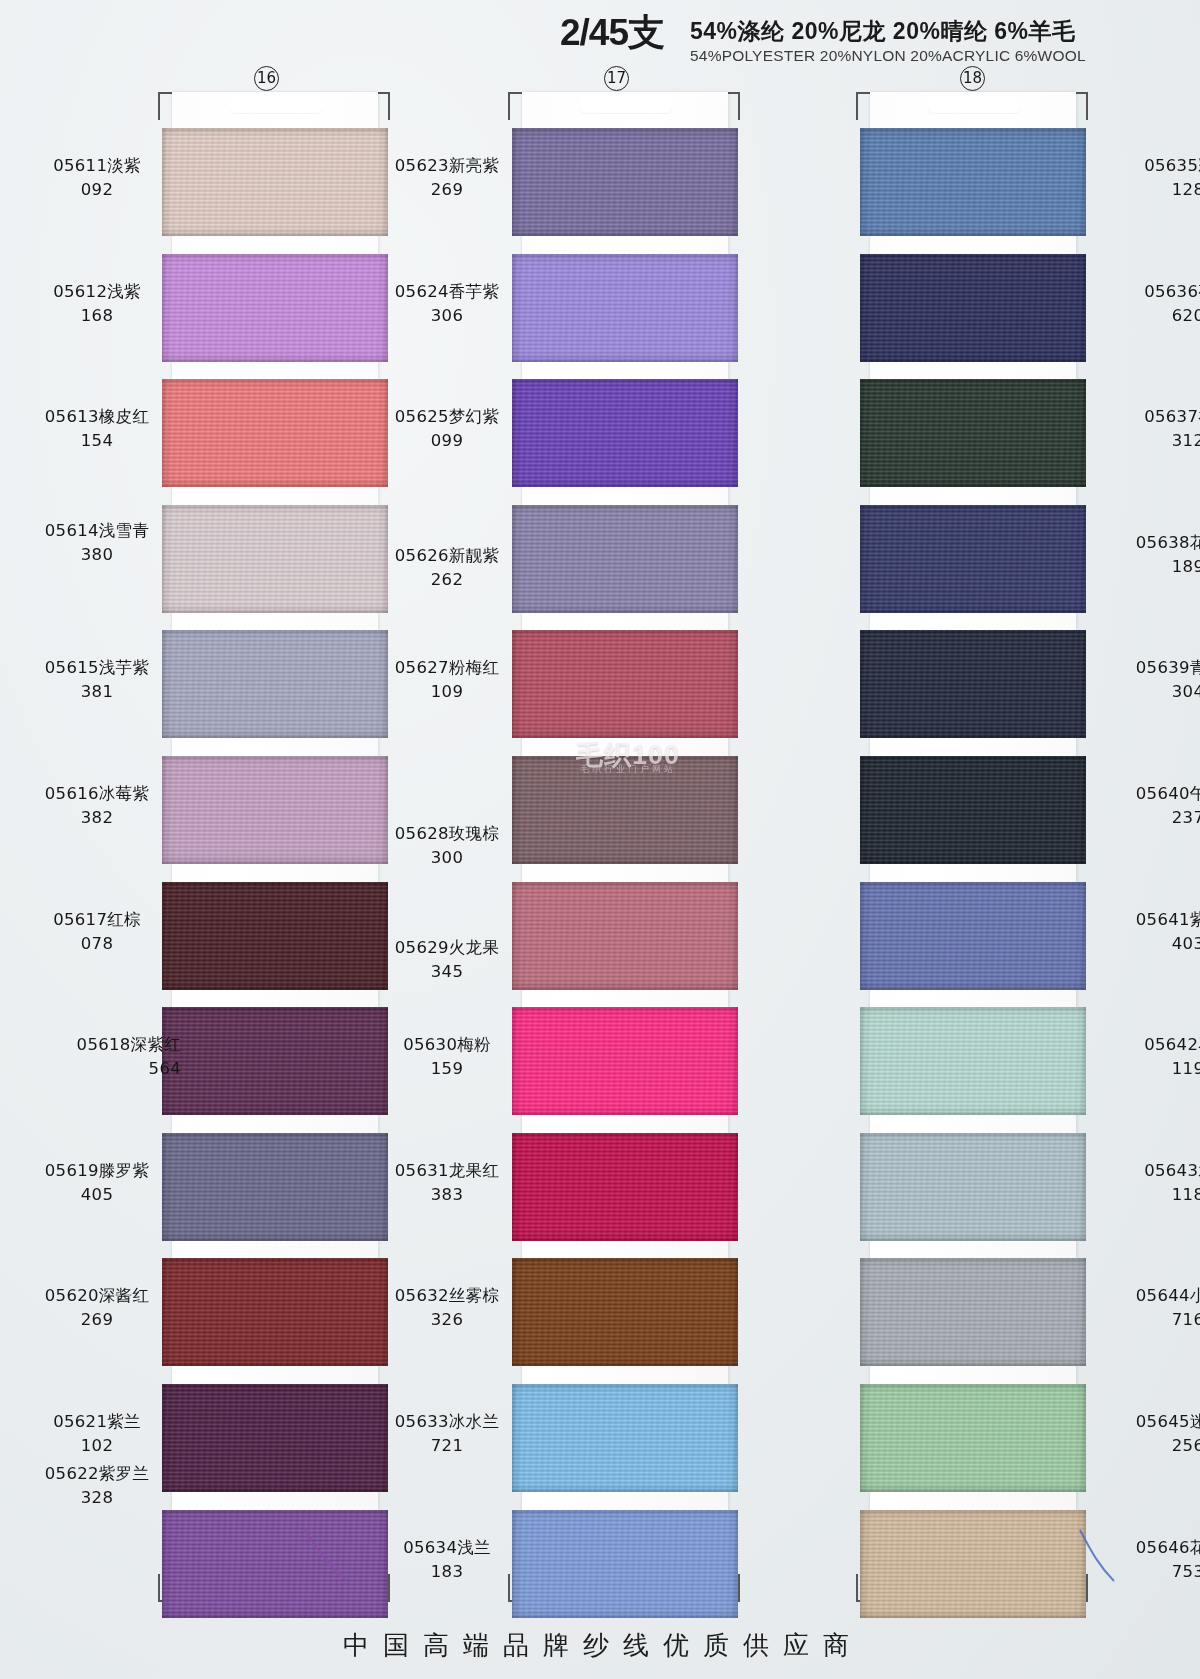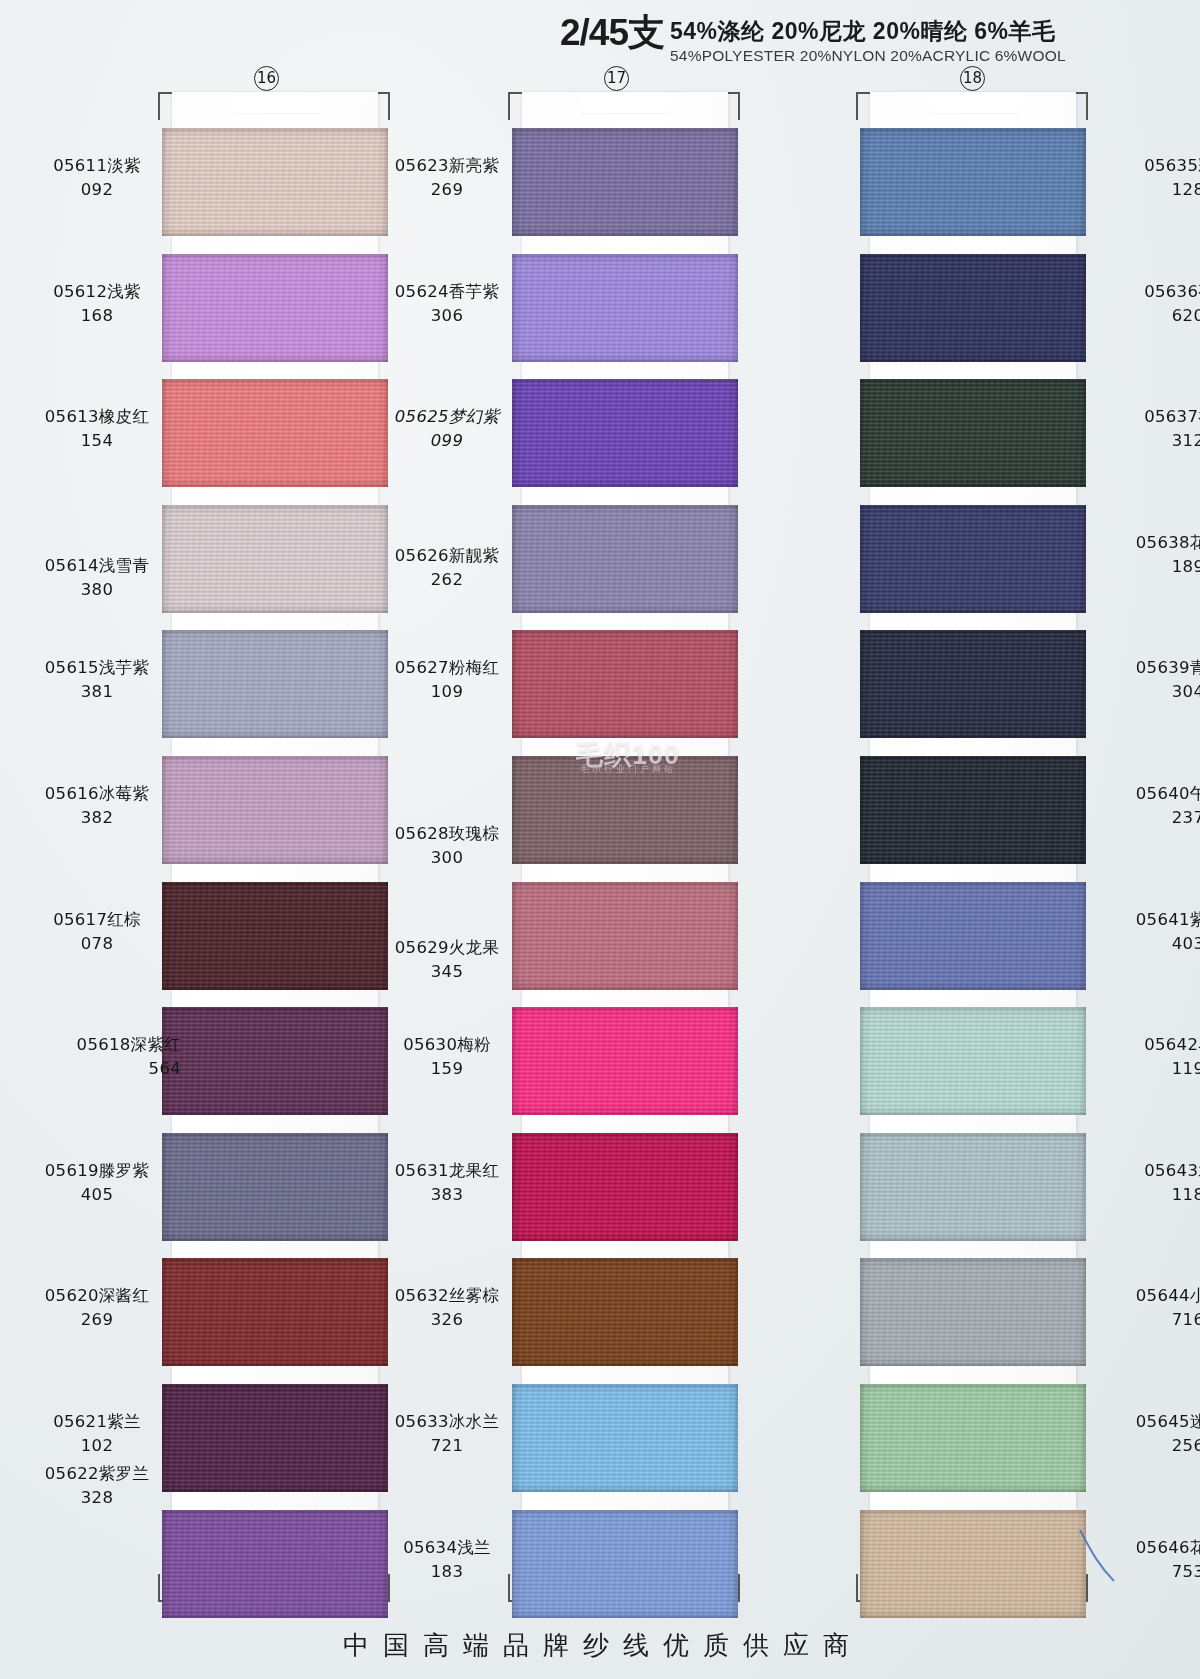--- a/index.html
+++ b/index.html
@@ -12,21 +12,21 @@
   #page {
     position: relative;
     width: 1200px; height: 1679px;
     background:
       radial-gradient(ellipse at 30% 20%, #f4f6f7 0%, #eaeef0 55%, #e2e7ea 100%);
   }
 
   
   #header {
     position: absolute; top: 14px; left: 560px;
-    display: flex; align-items: flex-start; gap: 6px;
+    display: flex; align-items: flex-start; gap: 26px;
   }
   #gauge {
     font-size: 37px; font-weight: bold; color: #1c1c1c;
     letter-spacing: -1px; line-height: 1.05;
     font-family: "Liberation Sans", "DejaVu Sans", sans-serif;
   }
   #comp-block { padding-top: 4px; }
   #comp-cn {
     font-size: 23px; font-weight: bold; color: #1b1b1b;
     letter-spacing: 0.5px; line-height: 1.15; white-space: nowrap;
@@ -249,21 +249,21 @@
             <span class="lnum">092</span>
           </div>
           <div class="label" style="top: 187.6px;">
             <span class="lname">05612浅紫</span>
             <span class="lnum">168</span>
           </div>
           <div class="label" style="top: 313.2px;">
             <span class="lname">05613橡皮红</span>
             <span class="lnum">154</span>
           </div>
-          <div class="label" style="top: 462px;">
+          <div class="label" style="top: 427px;">
             <span class="lname">05614浅雪青</span>
             <span class="lnum">380</span>
           </div>
           <div class="label" style="top: 564.4px;">
             <span class="lname">05615浅芋紫</span>
             <span class="lnum">381</span>
           </div>
           <div class="label" style="top: 690px;">
             <span class="lname">05616冰莓紫</span>
             <span class="lnum">382</span>
@@ -350,21 +350,21 @@
         </div>
         <div class="labels labels-left">
           <div class="label" style="top: 62px;">
             <span class="lname">05623新亮紫</span>
             <span class="lnum">269</span>
           </div>
           <div class="label" style="top: 187.6px;">
             <span class="lname">05624香芋紫</span>
             <span class="lnum">306</span>
           </div>
-          <div class="label" style="top: 313.2px; font-style: italic;">
+          <div class="label" style="top: 313.2px;">
             <span class="lname">05625梦幻紫</span>
             <span class="lnum">099</span>
           </div>
           <div class="label" style="top: 452px;">
             <span class="lname">05626新靓紫</span>
             <span class="lnum">262</span>
           </div>
           <div class="label" style="top: 564.4px;">
             <span class="lname">05627粉梅红</span>
             <span class="lnum">109</span>

